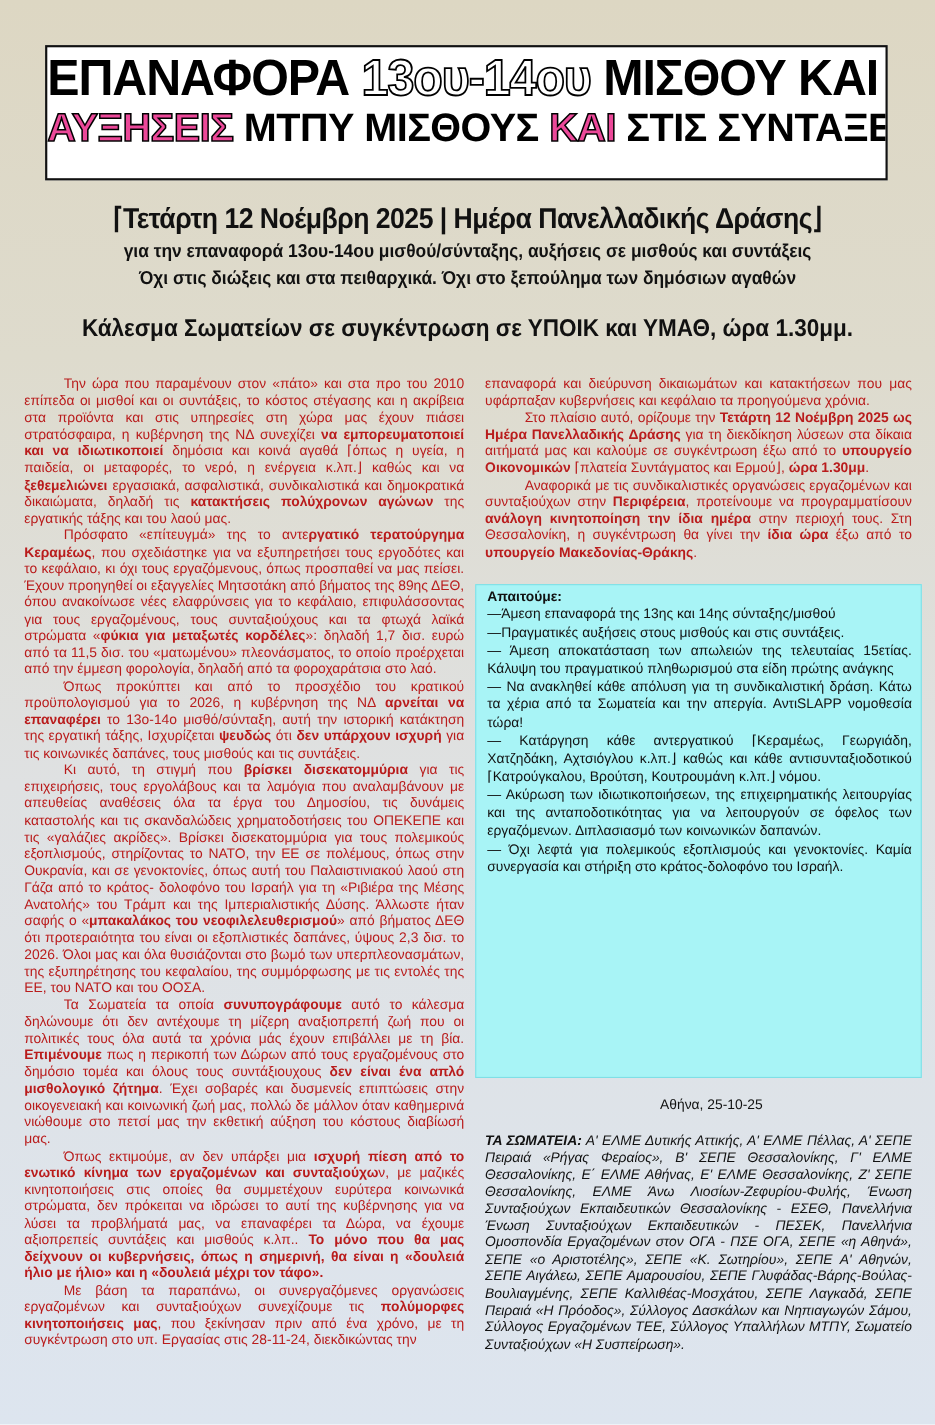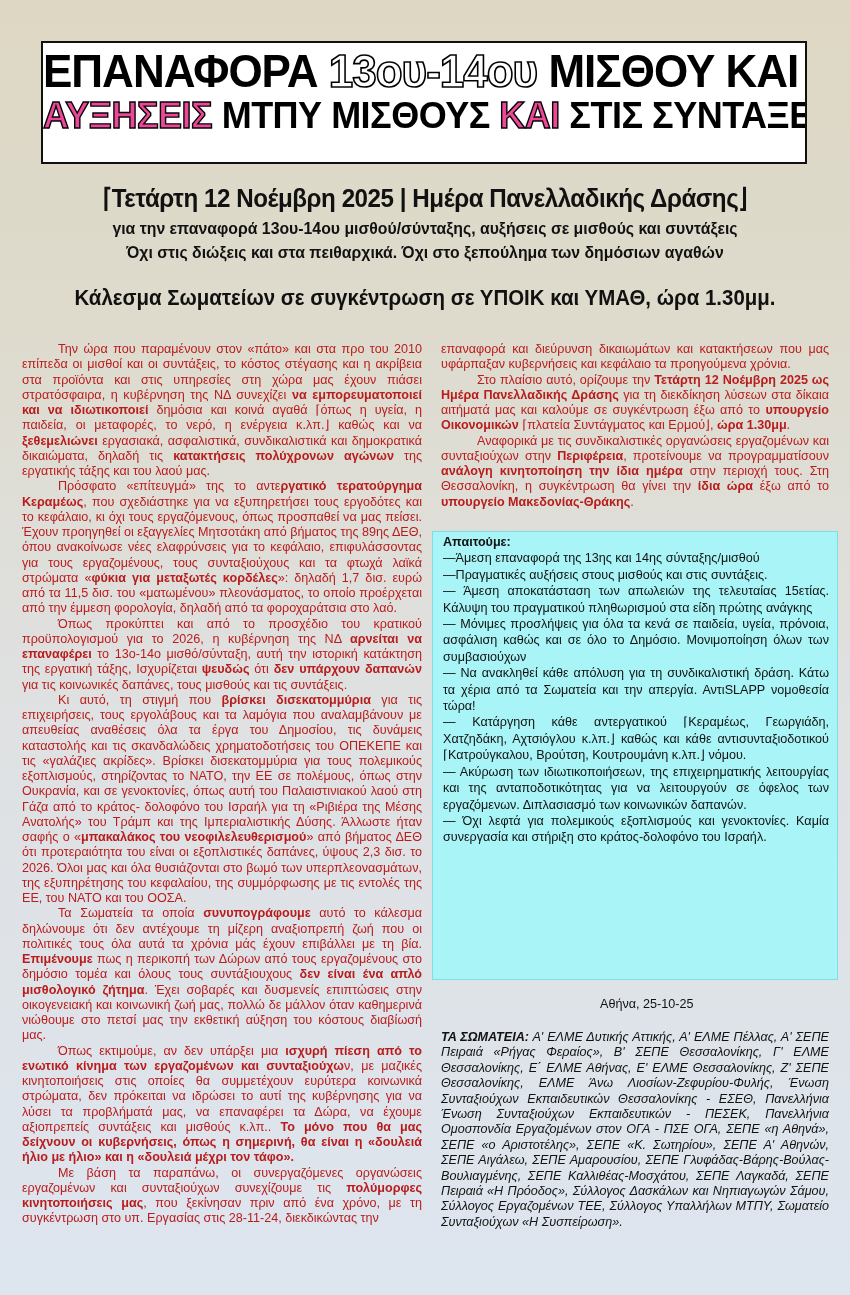--- a/index.html
+++ b/index.html
@@ -82,39 +82,38 @@
 </div>
 
 <div class="heading h-date">⌈Τετάρτη 12 Νοέμβρη 2025 | Ημέρα Πανελλαδικής Δράσης⌋</div>
 <div class="heading h-sub1">για την επαναφορά 13ου-14ου μισθού/σύνταξης, αυξήσεις σε μισθούς και συντάξεις</div>
 <div class="heading h-sub2">Όχι στις διώξεις και στα πειθαρχικά. Όχι στο ξεπούλημα των δημόσιων αγαθών</div>
 <div class="heading h-call">Κάλεσμα Σωματείων σε συγκέντρωση σε ΥΠΟΙΚ και ΥΜΑΘ, ώρα 1.30μμ.</div>
 
 <div class="col col-left">
     <p><span>Την ώρα που παραμένουν στον «πάτο» και στα προ του 2010 επίπεδα οι μισθοί και οι συντάξεις, το κόστος στέγασης και η ακρίβεια στα προϊόντα και στις υπηρεσίες στη χώρα μας έχουν πιάσει στρατόσφαιρα, η κυβέρνηση της ΝΔ συνεχίζει </span><b>να εμπορευματοποιεί και να ιδιωτικοποιεί</b><span> δημόσια και κοινά αγαθά ⌈όπως η υγεία, η παιδεία, οι μεταφορές, το νερό, η ενέργεια κ.λπ.⌋ καθώς και να </span><b>ξεθεμελιώνει</b><span> εργασιακά, ασφαλιστικά, συνδικαλιστικά και δημοκρατικά δικαιώματα, δηλαδή τις </span><b>κατακτήσεις πολύχρονων αγώνων</b><span> της εργατικής τάξης και του λαού μας.</span></p>
     <p><span>Πρόσφατο «επίτευγμά» της το αντε</span><b>ργατικό τερατούργημα Κεραμέως</b><span>, που σχεδιάστηκε για να εξυπηρετήσει τους εργοδότες και το κεφάλαιο, κι όχι τους εργαζόμενους, όπως προσπαθεί να μας πείσει. Έχουν προηγηθεί οι εξαγγελίες Μητσοτάκη από βήματος της 89ης ΔΕΘ, όπου ανακοίνωσε νέες ελαφρύνσεις για το κεφάλαιο, επιφυλάσσοντας για τους εργαζομένους, τους συνταξιούχους και τα φτωχά λαϊκά στρώματα «</span><b>φύκια για μεταξωτές κορδέλες</b><span>»: δηλαδή 1,7 δισ. ευρώ από τα 11,5 δισ. του «ματωμένου» πλεονάσματος, το οποίο προέρχεται από την έμμεση φορολογία, δηλαδή από τα φοροχαράτσια στο λαό.</span></p>
-    <p><span>Όπως προκύπτει και από το προσχέδιο του κρατικού προϋπολογισμού για το 2026, η κυβέρνηση της ΝΔ </span><b>αρνείται να επαναφέρει</b><span> το 13ο-14ο μισθό/σύνταξη, αυτή την ιστορική κατάκτηση της εργατική τάξης, Ισχυρίζεται </span><b>ψευδώς</b><span> ότι </span><b>δεν υπάρχουν δαπανών</b><span> για τις κοινωνικές δαπάνες, τους μισθούς και τις συντάξεις.</span></p>
+    <p><span>Όπως προκύπτει και από το προσχέδιο του κρατικού προϋπολογισμού για το 2026, η κυβέρνηση της ΝΔ </span><b>αρνείται να επαναφέρει</b><span> το 13ο-14ο μισθό/σύνταξη, αυτή την ιστορική κατάκτηση της εργατική τάξης, Ισχυρίζεται </span><b>ψευδώς</b><span> ότι </span><b>δεν υπάρχουν ισχυρή</b><span> για τις κοινωνικές δαπάνες, τους μισθούς και τις συντάξεις.</span></p>
     <p><span>Κι αυτό, τη στιγμή που </span><b>βρίσκει δισεκατομμύρια</b><span> για τις επιχειρήσεις, τους εργολάβους και τα λαμόγια που αναλαμβάνουν με απευθείας αναθέσεις όλα τα έργα του Δημοσίου, τις δυνάμεις καταστολής και τις σκανδαλώδεις χρηματοδοτήσεις του ΟΠΕΚΕΠΕ και τις «γαλάζιες ακρίδες». Βρίσκει δισεκατομμύρια για τους πολεμικούς εξοπλισμούς, στηρίζοντας το ΝΑΤΟ, την ΕΕ σε πολέμους, όπως στην Ουκρανία, και σε γενοκτονίες, όπως αυτή του Παλαιστινιακού λαού στη Γάζα από το κράτος- δολοφόνο του Ισραήλ για τη «Ριβιέρα της Μέσης Ανατολής» του Τράμπ και της Ιμπεριαλιστικής Δύσης. Άλλωστε ήταν σαφής ο «</span><b>μπακαλάκος του νεοφιλελευθερισμού</b><span>» από βήματος ΔΕΘ ότι προτεραιότητα του είναι οι εξοπλιστικές δαπάνες, ύψους 2,3 δισ. το 2026. Όλοι μας και όλα θυσιάζονται στο βωμό των υπερπλεονασμάτων, της εξυπηρέτησης του κεφαλαίου, της συμμόρφωσης με τις εντολές της ΕΕ, του ΝΑΤΟ και του ΟΟΣΑ.</span></p>
     <p><span>Τα Σωματεία τα οποία </span><b>συνυπογράφουμε</b><span> αυτό το κάλεσμα δηλώνουμε ότι δεν αντέχουμε τη μίζερη αναξιοπρεπή ζωή που οι πολιτικές τους όλα αυτά τα χρόνια μάς έχουν επιβάλλει με τη βία. </span><b>Επιμένουμε</b><span> πως η περικοπή των Δώρων από τους εργαζομένους στο δημόσιο τομέα και όλους τους συντάξιουχους </span><b>δεν είναι ένα απλό μισθολογικό ζήτημα</b><span>. Έχει σοβαρές και δυσμενείς επιπτώσεις στην οικογενειακή και κοινωνική ζωή μας, πολλώ δε μάλλον όταν καθημερινά νιώθουμε στο πετσί μας την εκθετική αύξηση του κόστους διαβίωσή μας.</span></p>
     <p><span>Όπως εκτιμούμε, αν δεν υπάρξει μια </span><b>ισχυρή πίεση από το ενωτικό κίνημα των εργαζομένων και συνταξιούχω</b><span>ν, με μαζικές κινητοποιήσεις στις οποίες θα συμμετέχουν ευρύτερα κοινωνικά στρώματα, δεν πρόκειται να ιδρώσει το αυτί της κυβέρνησης για να λύσει τα προβλήματά μας, να επαναφέρει τα Δώρα, να έχουμε αξιοπρεπείς συντάξεις και μισθούς κ.λπ.. </span><b>Το μόνο που θα μας δείχνουν οι κυβερνήσεις, όπως η σημερινή, θα είναι η «δουλειά ήλιο με ήλιο» και η «δουλειά μέχρι τον τάφο».</b></p>
     <p><span>Με βάση τα παραπάνω, οι συνεργαζόμενες οργανώσεις εργαζομένων και συνταξιούχων συνεχίζουμε τις </span><b>πολύμορφες κινητοποιήσεις μας</b><span>, που ξεκίνησαν πριν από ένα χρόνο, με τη συγκέντρωση στο υπ. Εργασίας στις 28-11-24, διεκδικώντας την</span></p>
   </div>
 <div class="col col-right">
     <p class="noindent"><span>επαναφορά και διεύρυνση δικαιωμάτων και κατακτήσεων που μας υφάρπαξαν κυβερνήσεις και κεφάλαιο τα προηγούμενα χρόνια.</span></p>
     <p><span>Στο πλαίσιο αυτό, ορίζουμε την </span><b>Τετάρτη 12 Νοέμβρη 2025 ως Ημέρα Πανελλαδικής Δράσης</b><span> για τη διεκδίκηση λύσεων στα δίκαια αιτήματά μας και καλούμε σε συγκέντρωση έξω από το </span><b>υπουργείο Οικονομικών</b><span> ⌈πλατεία Συντάγματος και Ερμού⌋, </span><b>ώρα 1.30μμ</b><span>.</span></p>
     <p><span>Αναφορικά με τις συνδικαλιστικές οργανώσεις εργαζομένων και συνταξιούχων στην </span><b>Περιφέρεια</b><span>, προτείνουμε να προγραμματίσουν </span><b>ανάλογη κινητοποίηση την ίδια ημέρα</b><span> στην περιοχή τους. Στη Θεσσαλονίκη, η συγκέντρωση θα γίνει την </span><b>ίδια ώρα</b><span> έξω από το </span><b>υπουργείο Μακεδονίας-Θράκης</b><span>.</span></p>
   </div>
 
 <div class="demands">
   <div class="d-title">Απαιτούμε:</div>
   <div id="demands-list">
       <div class="d-item">—Άμεση επαναφορά της 13ης και 14ης σύνταξης/μισθού</div>
       <div class="d-item">—Πραγματικές αυξήσεις στους μισθούς και στις συντάξεις.</div>
       <div class="d-item">— Άμεση αποκατάσταση των απωλειών της τελευταίας 15ετίας. Κάλυψη του πραγματικού πληθωρισμού στα είδη πρώτης ανάγκης</div>
-      <div class="d-item">— Μόνιμες προσλήψεις για όλα τα κενά σε παιδεία, υγεία, πρόνοια, ασφάλιση καθώς και σε όλο το Δημόσιο. Μονιμοποίηση όλων των συμβασιούχων</div>
       <div class="d-item">— Να ανακληθεί κάθε απόλυση για τη συνδικαλιστική δράση. Κάτω τα χέρια από τα Σωματεία και την απεργία. ΑντιSLAPP νομοθεσία τώρα!</div>
       <div class="d-item">— Κατάργηση κάθε αντεργατικού ⌈Κεραμέως, Γεωργιάδη, Χατζηδάκη, Αχτσιόγλου κ.λπ.⌋ καθώς και κάθε αντισυνταξιοδοτικού ⌈Κατρούγκαλου, Βρούτση, Κουτρουμάνη κ.λπ.⌋ νόμου.</div>
       <div class="d-item">— Ακύρωση των ιδιωτικοποιήσεων, της επιχειρηματικής λειτουργίας και της ανταποδοτικότητας για να λειτουργούν σε όφελος των εργαζόμενων. Διπλασιασμό των κοινωνικών δαπανών.</div>
       <div class="d-item">— Όχι λεφτά για πολεμικούς εξοπλισμούς και γενοκτονίες. Καμία συνεργασία και στήριξη στο κράτος-δολοφόνο του Ισραήλ.</div>
     </div>
 </div>
 
 <div class="signed-date">Αθήνα, 25-10-25</div>
 <div class="unions">
   <b>ΤΑ ΣΩΜΑΤΕΙΑ:</b><span> Α' ΕΛΜΕ Δυτικής Αττικής, Α' ΕΛΜΕ Πέλλας, Α' ΣΕΠΕ Πειραιά «Ρήγας Φεραίος», Β' ΣΕΠΕ Θεσσαλονίκης, Γ' ΕΛΜΕ Θεσσαλονίκης, Ε΄ ΕΛΜΕ Αθήνας, Ε' ΕΛΜΕ Θεσσαλονίκης, Ζ' ΣΕΠΕ Θεσσαλονίκης, ΕΛΜΕ Άνω Λιοσίων-Ζεφυρίου-Φυλής, Ένωση Συνταξιούχων Εκπαιδευτικών Θεσσαλονίκης - ΕΣΕΘ, Πανελλήνια Ένωση Συνταξιούχων Εκπαιδευτικών - ΠΕΣΕΚ, Πανελλήνια Ομοσπονδία Εργαζομένων στον ΟΓΑ - ΠΣΕ ΟΓΑ, ΣΕΠΕ «η Αθηνά», ΣΕΠΕ «ο Αριστοτέλης», ΣΕΠΕ «Κ. Σωτηρίου», ΣΕΠΕ Α' Αθηνών, ΣΕΠΕ Αιγάλεω, ΣΕΠΕ Αμαρουσίου, ΣΕΠΕ Γλυφάδας-Βάρης-Βούλας-Βουλιαγμένης, ΣΕΠΕ Καλλιθέας-Μοσχάτου, ΣΕΠΕ Λαγκαδά, ΣΕΠΕ Πειραιά «Η Πρόοδος», Σύλλογος Δασκάλων και Νηπιαγωγών Σάμου, Σύλλογος Εργαζομένων ΤΕΕ, Σύλλογος Υπαλλήλων ΜΤΠΥ, Σωματείο Συνταξιούχων «Η Συσπείρωση».</span>

